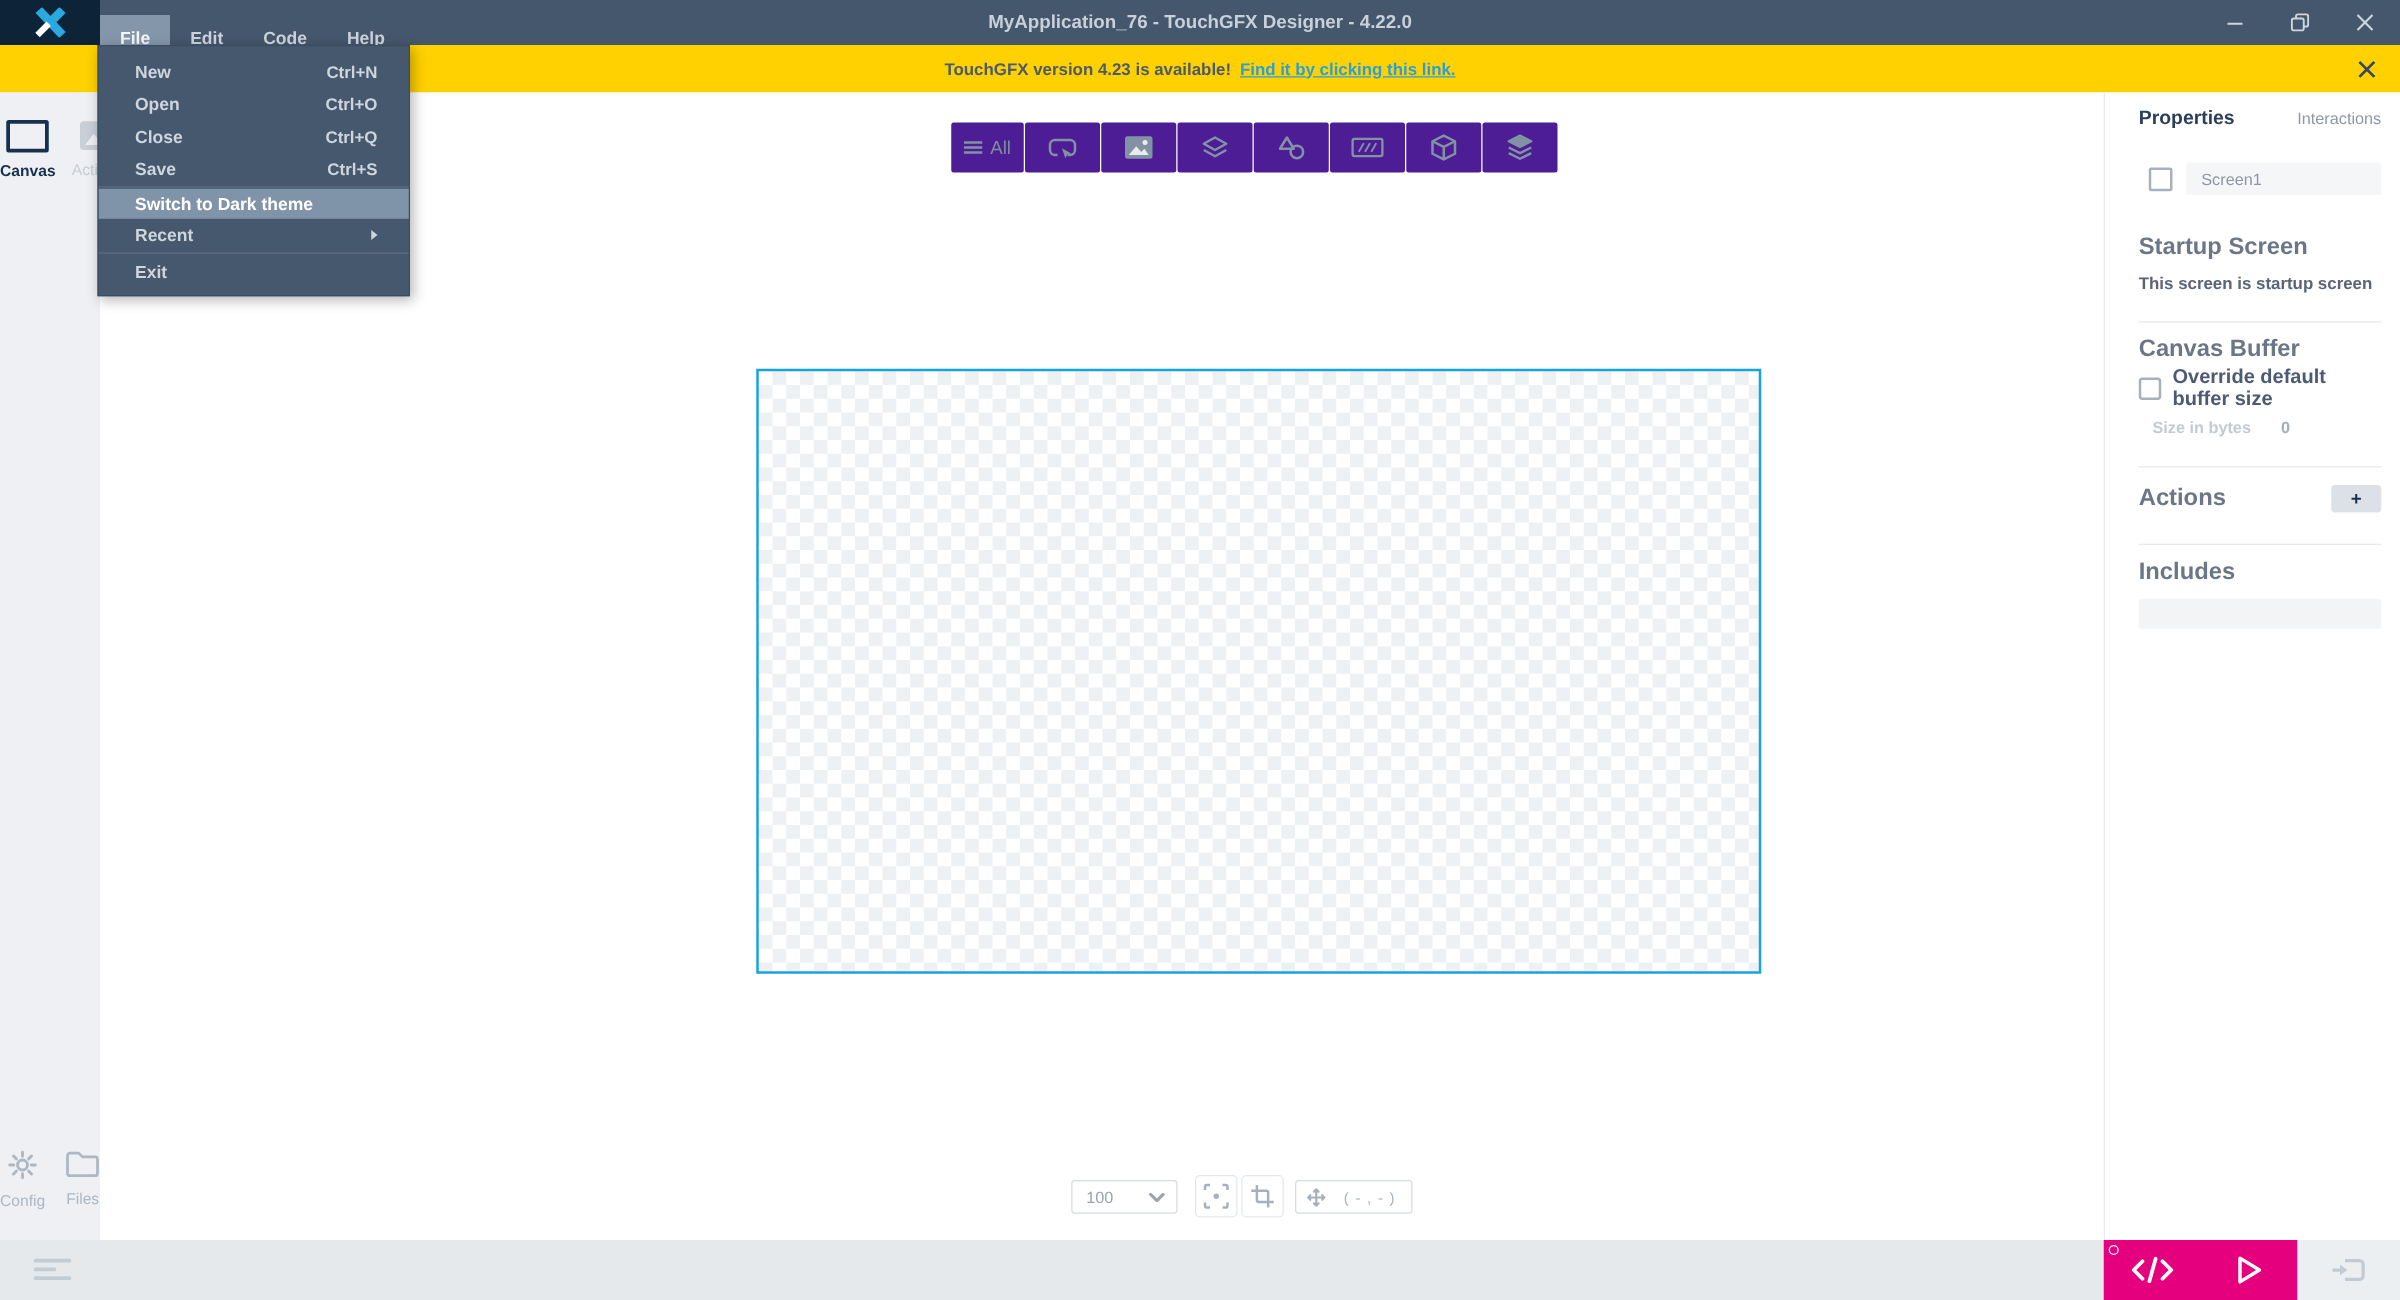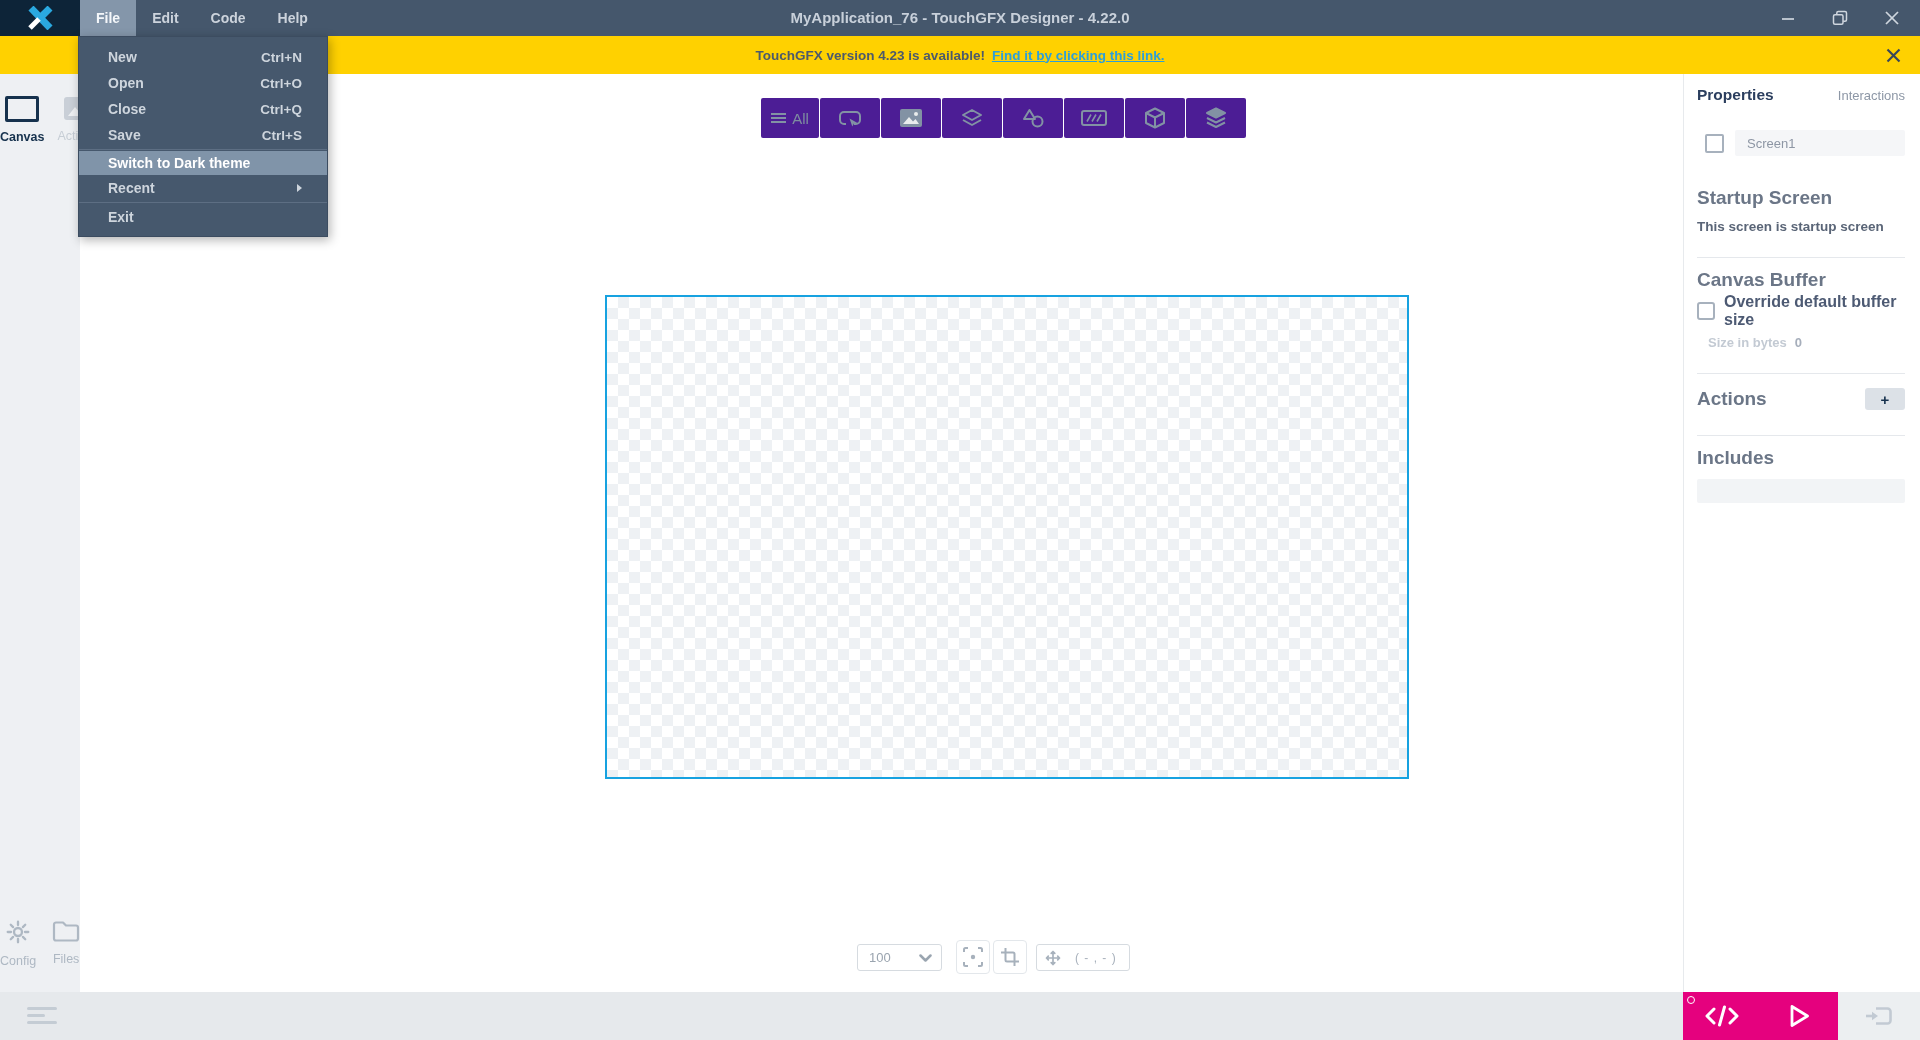--- a/index.html
+++ b/index.html
@@ -2,21 +2,21 @@
 <html><head>
 <meta charset="utf-8">
 <style>
   html,body{margin:0;padding:0;}
   body{width:1920px;height:1040px;overflow:hidden;font-family:"Liberation Sans",sans-serif;background:#fff;}
   #app{position:relative;width:1920px;height:1040px;}
 
   
   .titlebar{position:absolute;left:0;top:0;width:1920px;height:36px;background:#45576c;}
   .logo{position:absolute;left:0;top:0;width:80px;height:36px;background:#0d2438;display:flex;align-items:center;justify-content:center;}
-  .menubar{position:absolute;left:80px;top:0;height:36px;display:flex;}
+  .menubar{position:absolute;left:80px;top:12px;height:36px;display:flex;}
   .menu-item{padding:0 16px;line-height:36px;font-size:14px;font-weight:600;color:#ccd3dc;cursor:default;}
   .menu-item.active{background:#8496aa;color:#f4f7fa;}
   .window-title{position:absolute;left:0;right:0;top:0;height:36px;line-height:36px;text-align:center;color:#c8d0da;font-size:15px;font-weight:600;pointer-events:none;}
   .win-controls{position:absolute;right:2px;top:0;height:36px;display:flex;}
   .win-btn{width:52px;height:36px;display:flex;align-items:center;justify-content:center;}
 
   
   .banner{position:absolute;left:0;top:36px;width:1920px;height:38px;background:#ffd100;display:flex;align-items:center;justify-content:center;font-size:13.5px;font-weight:600;color:#4d5a6b;}
   .banner-link{color:#2d9fd8;text-decoration:underline;margin-left:7px;cursor:pointer;}
   .banner-close{position:absolute;right:10px;top:0;height:38px;width:34px;display:flex;align-items:center;justify-content:center;cursor:pointer;}
@@ -52,37 +52,37 @@
   .zoom-value{font-size:13px;color:#9aa4af;margin-left:11px;flex:1;}
   .zoom-chevron{margin-right:9px;display:flex;}
   .icon-btn{position:absolute;width:34px;height:34px;border:1px solid #e3e7eb;border-radius:4px;background:#fff;display:flex;align-items:center;justify-content:center;box-sizing:border-box;cursor:pointer;}
   .focus-btn{left:876px;top:866px;}
   .crop-btn{left:913px;top:866px;}
   .coords-box{position:absolute;left:956px;top:870px;width:94px;height:27px;border:1px solid #d6dbe0;border-radius:3px;background:#fff;display:flex;align-items:center;box-sizing:border-box;}
   .coords-text{font-size:12px;color:#a8b1bc;margin-left:14px;letter-spacing:1px;}
   .move-icon{margin-left:8px;display:flex;}
 
   
-  .rpanel{position:absolute;left:1683px;top:74px;width:237px;height:918px;background:#fff;border-left:1px solid #e7eaed;box-sizing:border-box;padding:0 15px 0 13px;}
+  .rpanel{position:absolute;left:1683px;top:74px;width:237px;height:918px;background:#fff;border-left:1px solid #e7eaed;box-sizing:border-box;padding:0 15px 0 27px;}
   .rtabs{display:flex;justify-content:space-between;align-items:baseline;margin-top:12px;}
   .tab-props{font-size:15.5px;font-weight:700;color:#2b3e5e;cursor:pointer;}
   .tab-inter{font-size:13px;color:#8d97a6;cursor:pointer;}
   .screen-row{margin-top:26px;display:flex;align-items:center;height:26px;}
   .screen-check{width:15px;height:15px;border:2px solid #a7b1bd;border-radius:2px;margin-left:8px;flex:none;cursor:pointer;}
   .screen-field{margin-left:11px;flex:1;height:26px;background:#f5f6f8;border-radius:2px;display:flex;align-items:center;padding-left:12px;font-size:13px;color:#8d96a4;cursor:text;}
   .sec-header{font-size:19px;font-weight:600;color:#6b7687;height:18px;line-height:18px;}
   .h-startup{margin-top:33px;}
   .startup-text{margin-top:12px;font-size:13.5px;font-weight:600;color:#5a6577;height:16px;}
   .rsep{height:1px;background:#e5e8ec;}
   .sep1{margin-top:22px;} .sep2{margin-top:23px;} .sep3{margin-top:24px;}
   .h-buffer{margin-top:13px;}
   .override-row{margin-top:12px;display:flex;align-items:center;gap:9px;height:19px;}
   .cb{width:14px;height:14px;border:2px solid #a7b1bd;border-radius:3px;flex:none;cursor:pointer;}
   .override-label{font-size:16px;font-weight:600;color:#4d5a73;}
-  .size-row{margin-top:14px;display:flex;gap:8px;margin-left:11px;height:16px;align-items:center;}
+  .size-row{margin-top:14px;display:flex;gap:24px;margin-left:11px;height:16px;}
   .size-label{font-size:13px;font-weight:600;color:#c3cad3;}
   .size-value{font-size:13px;font-weight:600;color:#a6aebb;}
   .actions-row{margin-top:13px;display:flex;justify-content:space-between;align-items:center;height:24px;}
   .plus-btn{width:40px;height:22px;background:#dce1e7;border-radius:3px;display:flex;align-items:center;justify-content:center;font-size:15px;font-weight:700;color:#16304d;cursor:pointer;}
   .h-includes{margin-top:13px;}
   .includes-field{margin-top:12px;height:24px;background:#f2f4f6;border-radius:2px;cursor:text;}
 
   
   .bottombar{position:absolute;left:0;top:992px;width:1920px;height:48px;background:#e6e9ec;}
   .burger{position:absolute;left:27px;top:15px;display:flex;flex-direction:column;gap:4px;cursor:pointer;}

